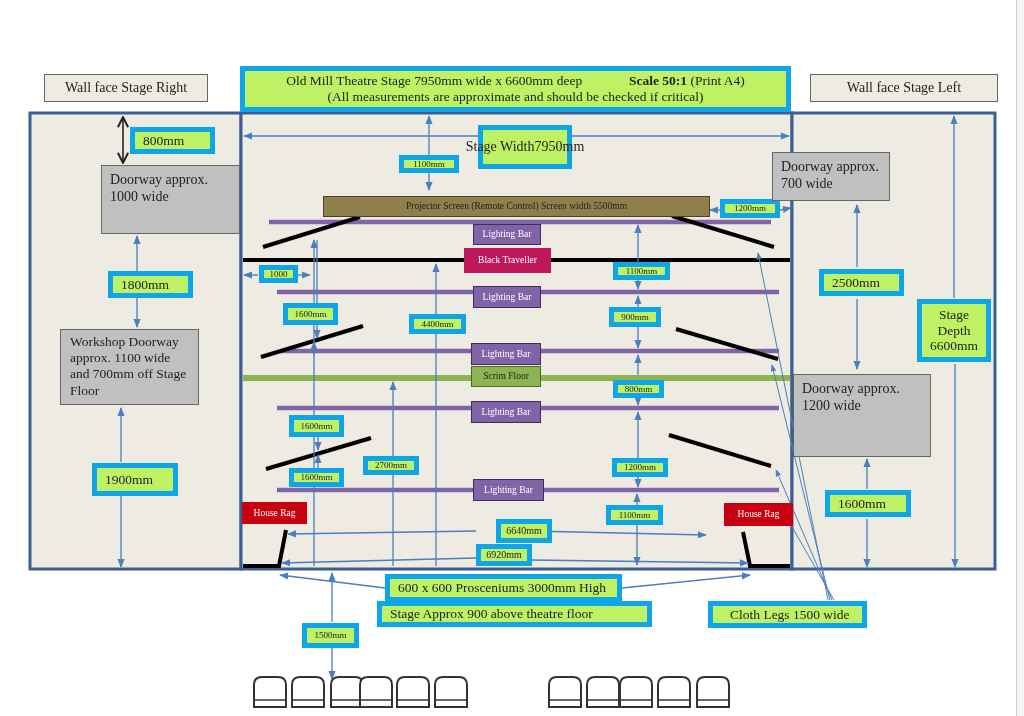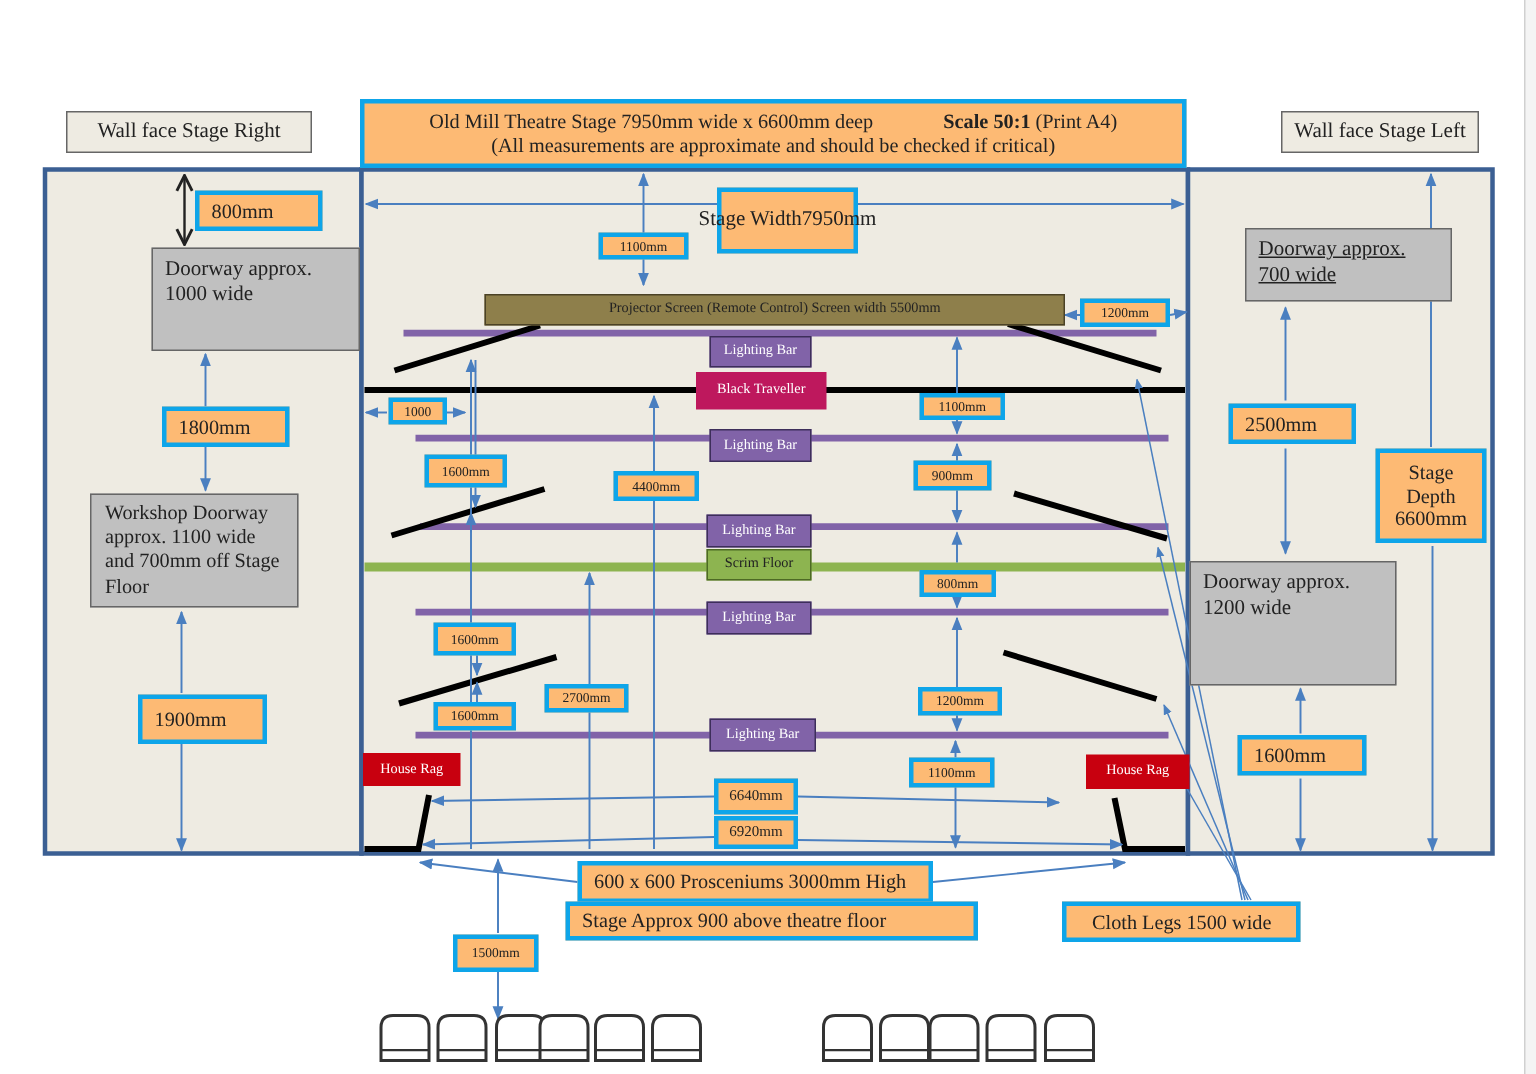--- a/index.html
+++ b/index.html
@@ -6,21 +6,21 @@
   body {
     width: 1024px; height: 716px; position: relative; overflow: hidden;
     background: #ffffff;
     font-family: "Liberation Serif", serif;
     color: #222;
   }
   .edge-strip { position: absolute; left: 1016px; top: 0; width: 8px; height: 716px; background: #f4f4f4; border-left: 1px solid #d0d0d0; }
   svg.plan { position: absolute; left: 0; top: 0; }
   .box {
     position: absolute; box-sizing: border-box;
-    background: #fdba74; border: 3px solid #0ea5e9;
+    background: #bef264; border: 5px solid #0ea5e9;
     display: flex; align-items: center; justify-content: center; text-align: center;
     line-height: 1.15; white-space: nowrap;
   }
   .box.left { justify-content: flex-start; padding-left: 8px; }
   .box.grey { background: #c0c0c0; border: 1px solid #666; align-items: flex-start; justify-content: flex-start; padding: 6px 8px; text-align: left; white-space: normal; font-size: 14px; line-height: 1.2; }
   .box.beige { background: #eeebe2; border: 1px solid #666; }
   .box.purple { background: #8163a8; border: 1px solid #3d2e5a; color: #fff; font-size: 9.5px; }
   .box.olive { background: #8e7f4b; border: 1px solid #4b4226; color: #222; font-size: 9.5px; }
   .box.black { background: #be185d; color: #fff; font-size: 9.5px; border: none; }
   .box.green { background: #8db450; border: 1px solid #4d6a24; color: #222; font-size: 9.5px; }
@@ -173,21 +173,21 @@
         <line x1="658" x2="690" y1="700" y2="700" stroke="#333" stroke-width="1.5"></line>
       </g>
       <g>
         <path d="M697,707 L697,685 Q697,677 705,677 L721,677 Q729,677 729,685 L729,707 Z" fill="#fff" stroke="#333" stroke-width="2"></path>
         <line x1="697" x2="729" y1="700" y2="700" stroke="#333" stroke-width="1.5"></line>
       </g>
     </g>
 </svg>
 
 <div class="box beige lg" style="left:44px;top:74px;width:164px;height:28px;">Wall face Stage Right</div>
-<div class="box beige lg" style="left:854px;top:74px;width:132px;height:28px;">Wall face Stage Left</div>
+<div class="box beige lg" style="left:810px;top:74px;width:188px;height:28px;">Wall face Stage Left</div>
 
 <div class="box title-box" style="left:240px;top:66px;width:551px;height:46px;">
   <div>
     <span>Old Mill Theatre Stage 7950mm wide x 6600mm deep</span>
     <span style="display:inline-block;width:40px;"></span>
     <b>Scale 50:1</b>
     <span>(Print A4)</span>
   </div>
   <div>(All measurements are approximate and should be checked if critical)</div>
 </div>
@@ -217,30 +217,30 @@
 <div class="box sm" style="left:613px;top:262px;width:57px;height:18px;">1100mm</div>
 <div class="box sm" style="left:283px;top:303px;width:55px;height:22px;">1600mm</div>
 <div class="box sm" style="left:409px;top:314px;width:57px;height:20px;">4400mm</div>
 <div class="box sm" style="left:609px;top:307px;width:52px;height:20px;">900mm</div>
 <div class="box sm" style="left:613px;top:380px;width:51px;height:18px;">800mm</div>
 <div class="box sm" style="left:289px;top:415px;width:55px;height:22px;">1600mm</div>
 <div class="box sm" style="left:363px;top:456px;width:56px;height:19px;">2700mm</div>
 <div class="box sm" style="left:289px;top:468px;width:55px;height:19px;">1600mm</div>
 <div class="box sm" style="left:612px;top:458px;width:56px;height:19px;">1200mm</div>
 <div class="box sm" style="left:606px;top:505px;width:57px;height:20px;">1100mm</div>
-<div class="box sm" style="left:476px;top:519px;width:56px;height:24px;font-size:10px;">6640mm</div>
+<div class="box sm" style="left:496px;top:519px;width:56px;height:24px;font-size:10px;">6640mm</div>
 <div class="box sm" style="left:476px;top:544px;width:56px;height:22px;font-size:10px;">6920mm</div>
 
 <div class="box md left" style="left:130px;top:127px;width:85px;height:27px;">800mm</div>
 <div class="box grey" style="left:101px;top:165px;width:139px;height:69px;">Doorway approx. 1000 wide</div>
 <div class="box md left" style="left:108px;top:271px;width:85px;height:27px;">1800mm</div>
 <div class="box grey" style="left:60px;top:329px;width:139px;height:76px;padding:4px 9px;font-size:13.5px;">Workshop Doorway approx. 1100 wide and 700mm off Stage Floor</div>
 <div class="box md left" style="left:92px;top:463px;width:86px;height:33px;">1900mm</div>
 
-<div class="box grey" style="left:830px;top:152px;width:138px;height:49px;text-decoration:underline;">Doorway approx. 700 wide</div>
+<div class="box grey" style="left:772px;top:152px;width:118px;height:49px;">Doorway approx. 700 wide</div>
 <div class="box md left" style="left:819px;top:269px;width:85px;height:27px;">2500mm</div>
 <div class="box grey" style="left:793px;top:374px;width:138px;height:83px;">Doorway approx. 1200 wide</div>
 <div class="box md left" style="left:825px;top:490px;width:86px;height:27px;">1600mm</div>
 <div class="box md" style="left:917px;top:299px;width:74px;height:63px;flex-direction:column;">
   <span>Stage</span>
   <span>Depth</span>
   <span>6600mm</span>
 </div>
 
 <div class="box md left" style="left:385px;top:574px;width:237px;height:28px;">600 x 600 Prosceniums 3000mm High</div>

